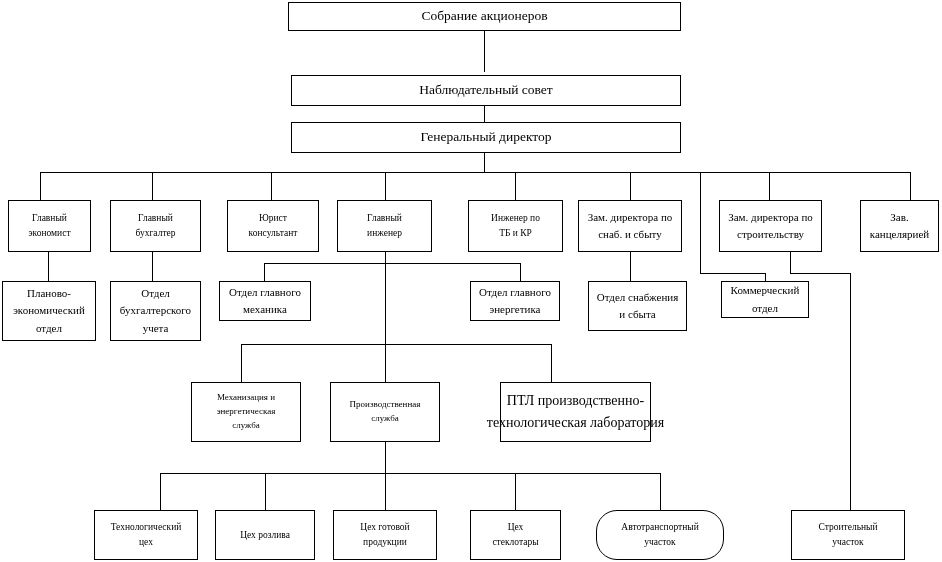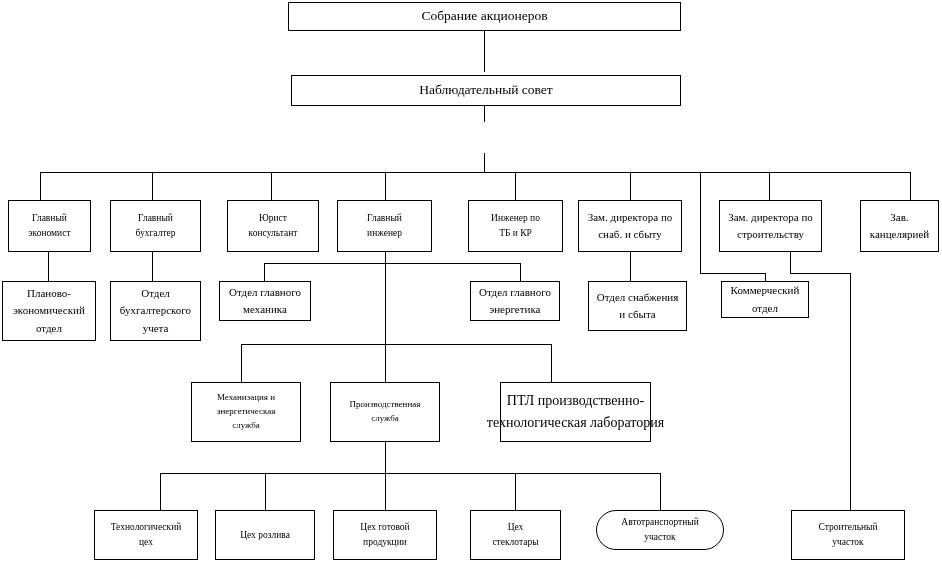--- a/index.html
+++ b/index.html
@@ -107,20 +107,23 @@
   <div class="edge v" style="left:660px; top:473px; height:37px;"></div>
 
   <div class="node t1" style="left:288px; top:2px; width:393px; height:29px;">
     <span>Собрание акционеров</span>
   </div>
 
   <div class="node t1" style="left:291px; top:75px; width:390px; height:31px;">
     <span>Наблюдательный совет</span>
   </div>
 
+  <div class="node t1" style="left:291px; top:122px; width:390px; height:31px;">
+    <span>Генеральный директор</span>
+  </div>
 
   <div class="node t2" style="left:8px; top:200px; width:83px; height:52px;">
     <span>Главный</span>
     <span>экономист</span>
   </div>
 
   <div class="node t2" style="left:110px; top:200px; width:91px; height:52px;">
     <span>Главный</span>
     <span>бухгалтер</span>
   </div>
@@ -215,21 +218,21 @@
   <div class="node t5" style="left:333px; top:510px; width:104px; height:50px;">
     <span>Цех готовой</span>
     <span>продукции</span>
   </div>
 
   <div class="node t5" style="left:470px; top:510px; width:91px; height:50px;">
     <span>Цех</span>
     <span>стеклотары</span>
   </div>
 
-  <div class="node t5" style="left:596px; top:510px; width:128px; height:40px;border-radius:21px;">
+  <div class="node t5" style="left:596px; top:510px; width:128px; height:50px;border-radius:21px;">
     <span>Автотранспортный</span>
     <span>участок</span>
   </div>
 
   <div class="node t5" style="left:791px; top:510px; width:114px; height:50px;">
     <span>Строительный</span>
     <span>участок</span>
   </div>
 
 </div>

